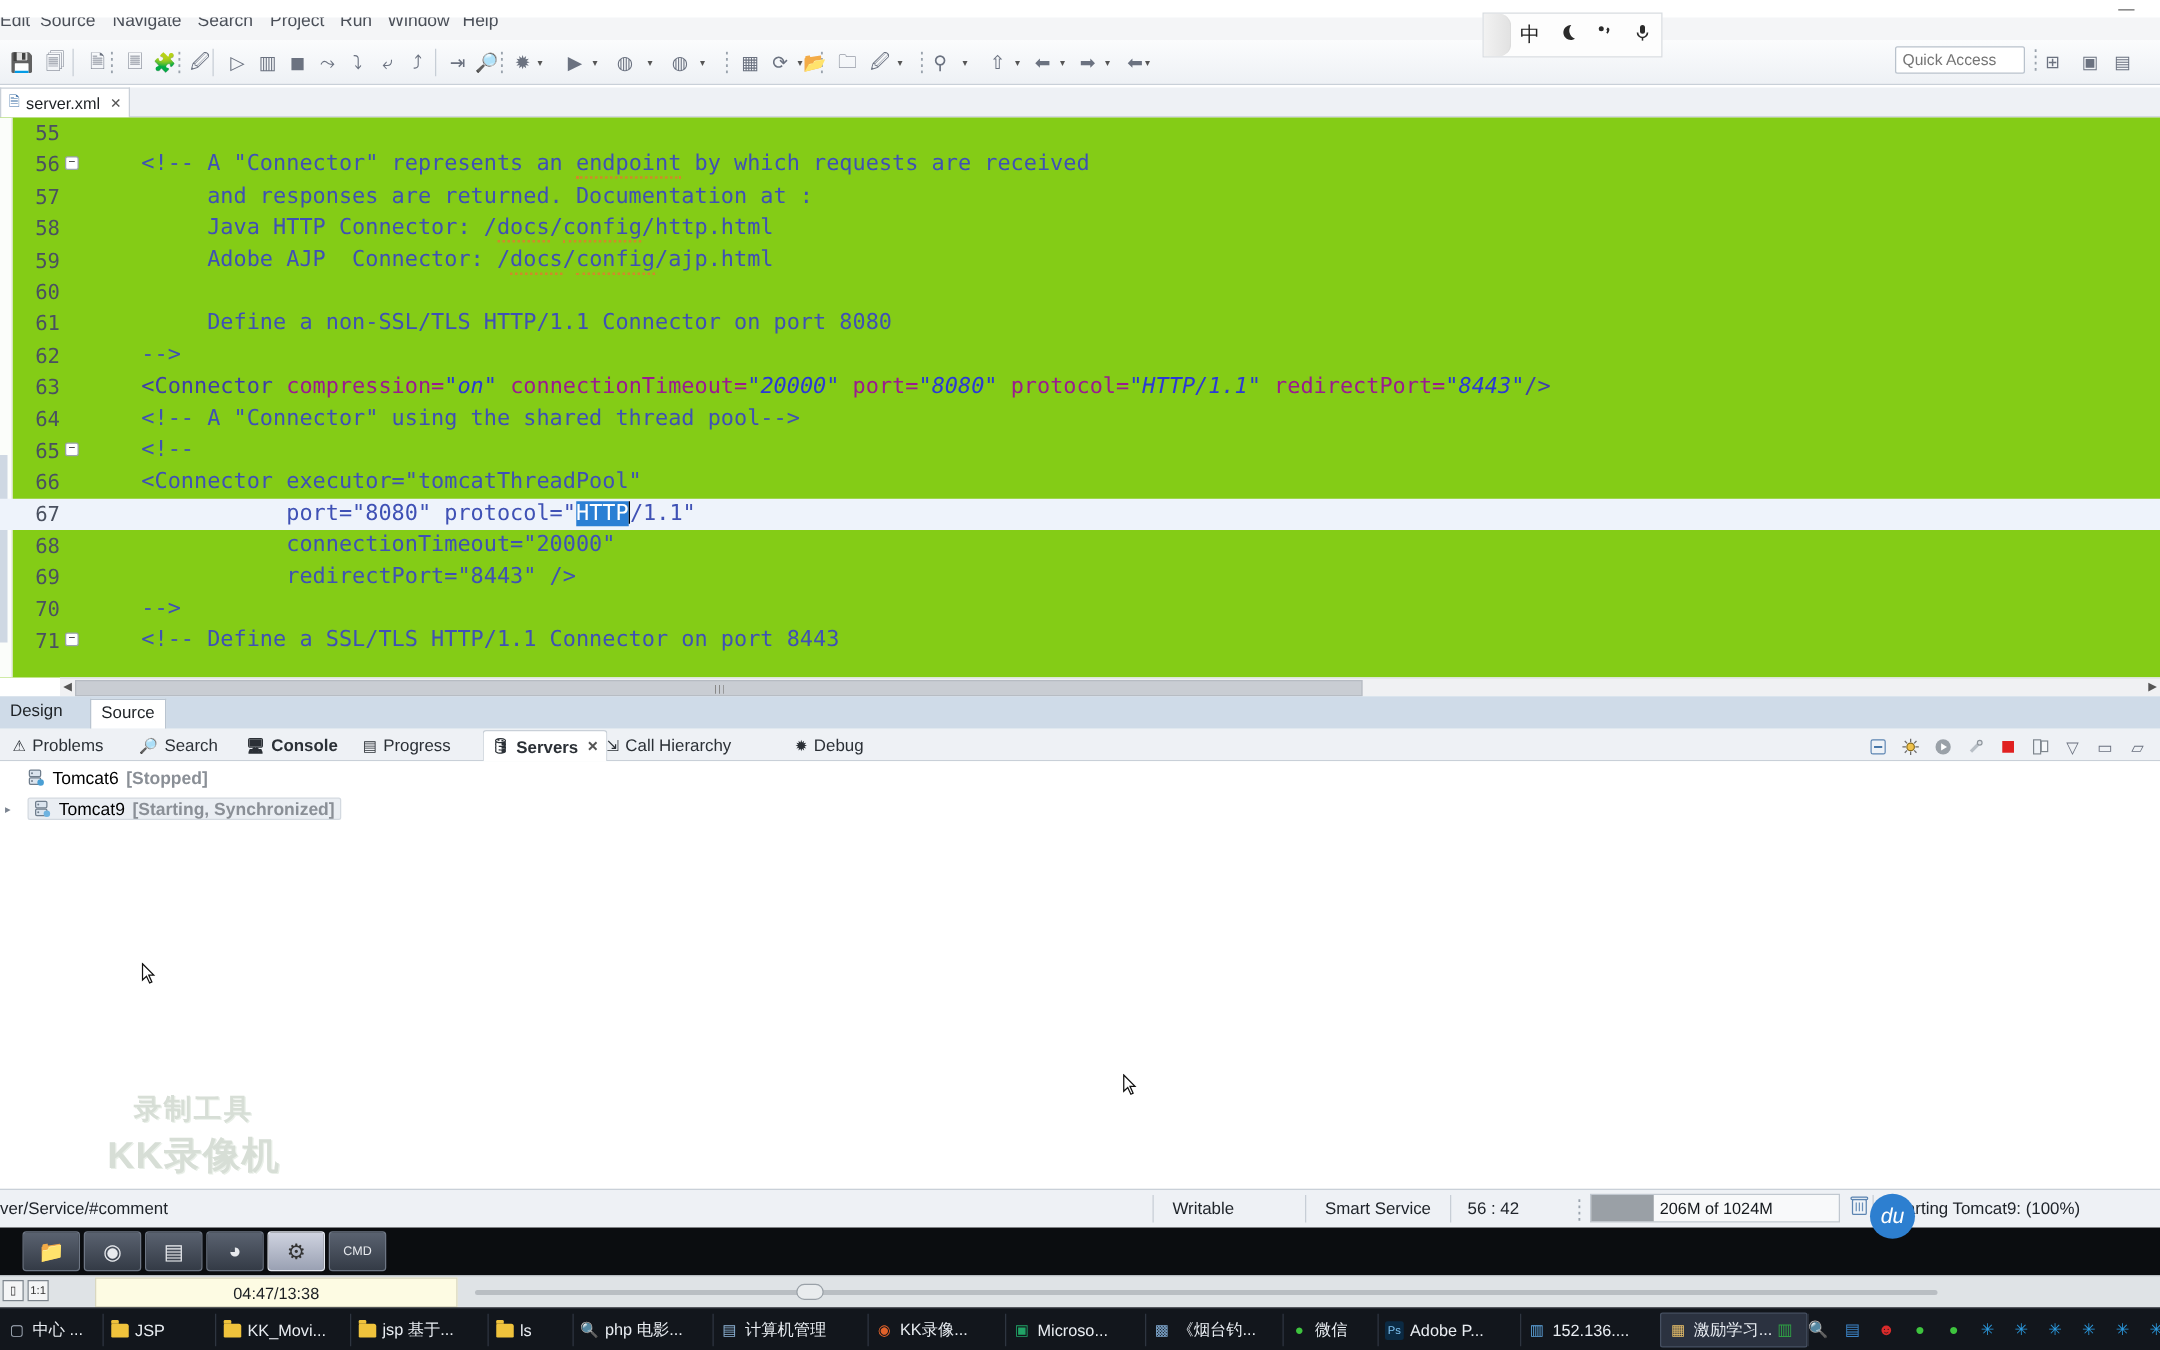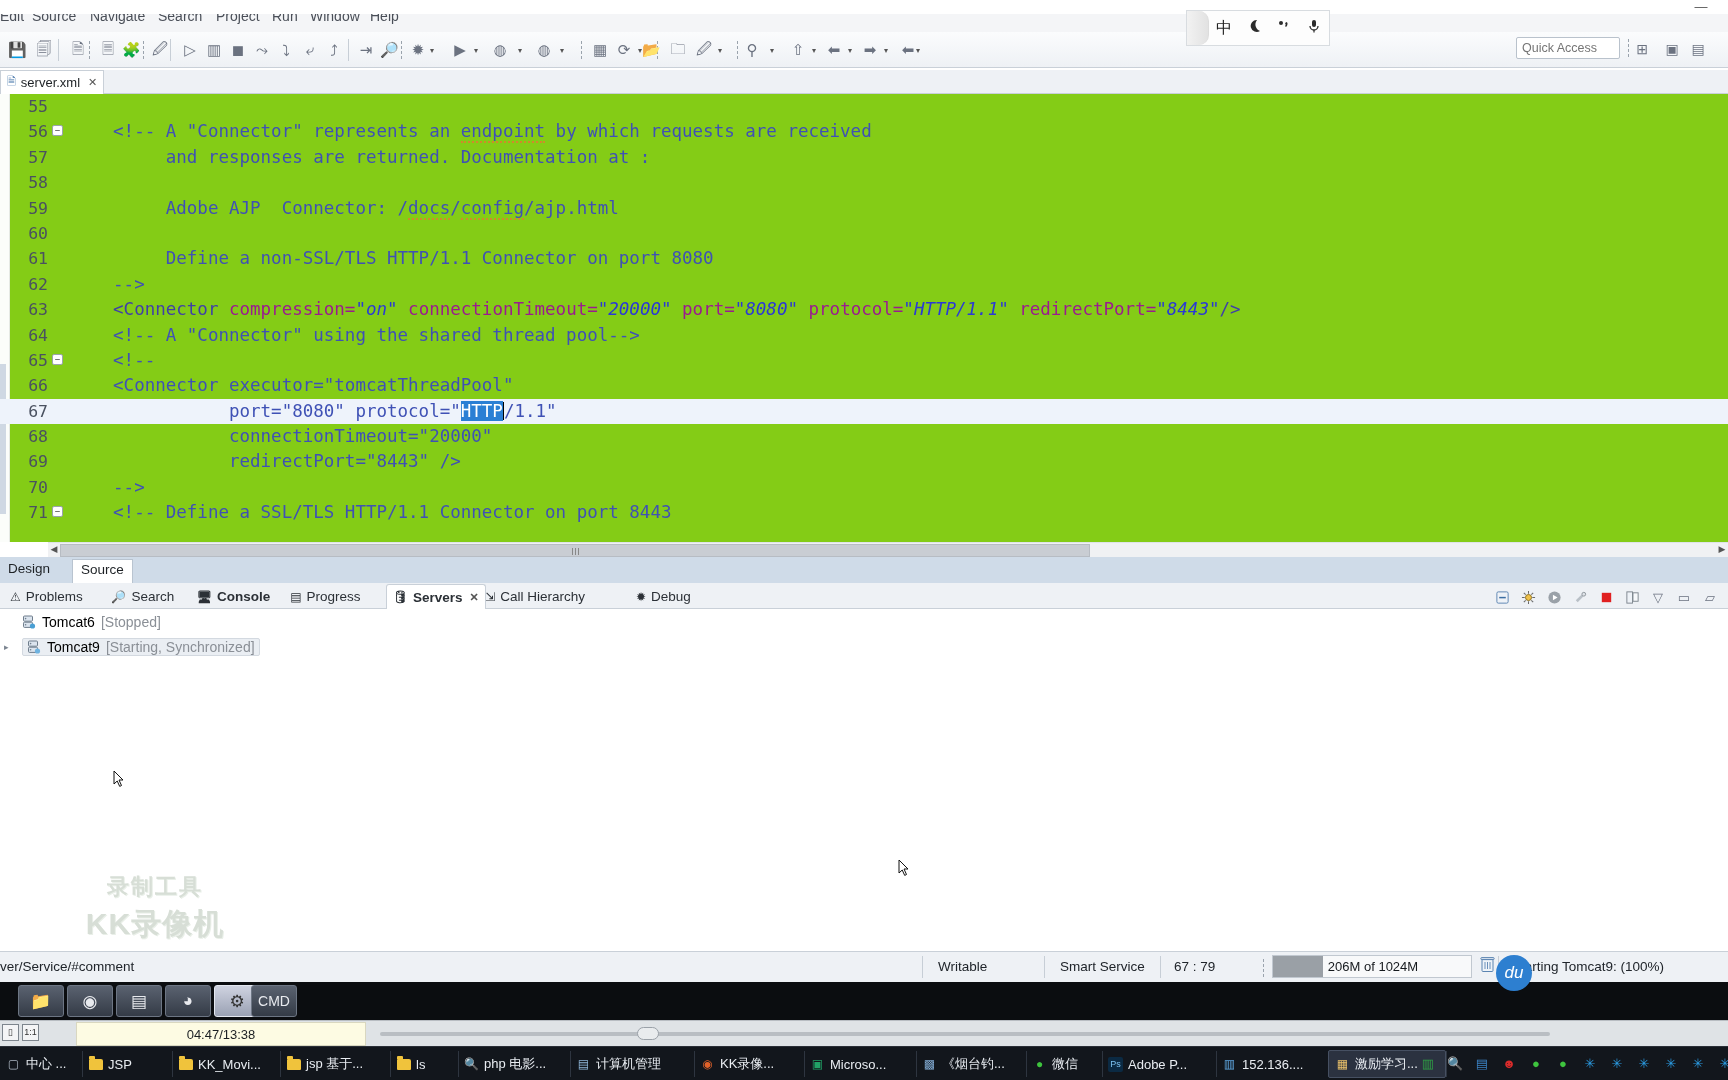--- a/index.html
+++ b/index.html
@@ -198,21 +198,21 @@
     position:absolute; left:0; top:609px; width:1728px; height:342px;
     background:#ffffff;
   }
   .srow {
     position:absolute; left:0; height:22px; display:flex; align-items:center;
     gap:6px; font-size:14px; padding-left:4px;
   }
   .srow .twisty { width:12px; font-size:9px; color:#7b8490; }
   .srow .sico { width:14px; height:15px; display:inline-block; }
   .srow .sname { color:#000000; }
-  .srow .sstate { color:#8a8f96; }
+  .srow .sstate { color:#8a8f96;font-weight:bold; }
   .srow.selected .sel {
     background:#eaeef3; border:1px solid #d3d9e0; padding:0 4px; border-radius:2px;
   }
 
   
   .watermark {
     position:absolute; left:70px; top:872px; width:170px; height:78px;
     text-align:center; color:#d7ded6; user-select:none;
   }
   .watermark .l1 { font-size:22px; font-weight:bold; letter-spacing:2px;
@@ -416,21 +416,21 @@
     </div>
   </div>
 
   <div class="editor">
     <div class="gutter-left"></div>
     <div class="sel-mark"></div>
     <div class="code" id="codelines">
         <div class="cline"><span class="lno">55</span><span class="ctext"></span></div>
         <div class="cline"><span class="lno">56</span><span class="fold">−</span><span class="ctext"><span class="c-com">  &lt;!-- A "Connector" represents an </span><span class="c-com spell">endpoint</span><span class="c-com"> by which requests are received</span></span></div>
         <div class="cline"><span class="lno">57</span><span class="ctext"><span class="c-com">       and responses are returned. Documentation at :</span></span></div>
-        <div class="cline"><span class="lno">58</span></div>
+        <div class="cline"><span class="lno">58</span><span class="ctext"><span class="c-com">       Java HTTP Connector: /</span><span class="c-com spell">docs</span><span class="c-com">/</span><span class="c-com spell">config</span><span class="c-com">/http.html</span></span></div>
         <div class="cline"><span class="lno">59</span><span class="ctext"><span class="c-com">       Adobe AJP  Connector: /</span><span class="c-com spell">docs</span><span class="c-com">/</span><span class="c-com spell">config</span><span class="c-com">/ajp.html</span></span></div>
         <div class="cline"><span class="lno">60</span></div>
         <div class="cline"><span class="lno">61</span><span class="ctext"><span class="c-com">       Define a non-SSL/TLS HTTP/1.1 Connector on port 8080</span></span></div>
         <div class="cline"><span class="lno">62</span><span class="ctext"><span class="c-com">  --&gt;</span></span></div>
         <div class="cline"><span class="lno">63</span><span class="ctext"><span class="c-tag">  &lt;Connector </span><span class="c-att">compression=</span><span class="c-val">"on"</span><span class="c-plain"> </span><span class="c-att">connectionTimeout=</span><span class="c-val">"20000"</span><span class="c-plain"> </span><span class="c-att">port=</span><span class="c-val">"8080"</span><span class="c-plain"> </span><span class="c-att">protocol=</span><span class="c-val">"HTTP/1.1"</span><span class="c-plain"> </span><span class="c-att">redirectPort=</span><span class="c-val">"8443"</span><span class="c-tag">/&gt;</span></span></div>
         <div class="cline"><span class="lno">64</span><span class="ctext"><span class="c-com">  &lt;!-- A "Connector" using the shared thread pool--&gt;</span></span></div>
         <div class="cline"><span class="lno">65</span><span class="fold">−</span><span class="ctext"><span class="c-com">  &lt;!--</span></span></div>
         <div class="cline"><span class="lno">66</span><span class="ctext"><span class="c-com">  &lt;Connector executor="tomcatThreadPool"</span></span></div>
         <div class="cline hl"><span class="lno">67</span><span class="ctext"><span class="c-com">             port="8080" protocol="</span><span class="selw">HTTP</span><span class="caret"></span><span class="c-com">/1.1"</span></span></div>
         <div class="cline"><span class="lno">68</span><span class="ctext"><span class="c-com">             connectionTimeout="20000"</span></span></div>
@@ -570,21 +570,21 @@
       </svg>
   </div>
 
   <div class="statusbar">
     <div class="sb-item" style="left:0;">ver/Service/#comment</div>
     <div class="sb-sep" style="left:922px;"></div>
     <div class="sb-item" style="left:938px;">Writable</div>
     <div class="sb-sep" style="left:1044px;"></div>
     <div class="sb-item" style="left:1060px;">Smart Service</div>
     <div class="sb-sep" style="left:1160px;"></div>
-    <div class="sb-item" style="left:1174px;">67 : 79</div>
+    <div class="sb-item" style="left:1174px;">56 : 42</div>
     <div class="sb-dots" style="left:1262px;"></div>
     <div class="sb-sep" style="left:1498px;"></div>
     <div class="sb-item" style="left:1512px;">Starting Tomcat9: (100%)</div>
   </div>
   <div class="heapbar">
     <div class="fill" id="heapfill" style="width: 50px;"></div>
     <div class="lbl">206M of 1024M</div>
   </div>
   <div class="trashicon">
     <svg width="15" height="17" viewBox="0 0 15 17">
@@ -593,21 +593,21 @@
         <path d="M5 6v7M7.5 6v7M10 6v7" stroke="#6b90ba"></path>
       </svg>
   </div>
 
   <div class="launchbar" id="launchbar">
       <div class="lbtn" style="left: 18px; font-size: 17px; color: rgb(232, 234, 238);">📁</div>
       <div class="lbtn" style="left: 67px; font-size: 17px; color: rgb(232, 234, 238);">◉</div>
       <div class="lbtn" style="left: 116px; font-size: 17px; color: rgb(232, 234, 238);">▤</div>
       <div class="lbtn" style="left: 165px; font-size: 17px; color: rgb(232, 234, 238);">◕</div>
       <div class="lbtn active" style="left: 214px; font-size: 17px; color: rgb(51, 51, 51);">⚙</div>
-      <div class="lbtn" style="left: 251px; font-size: 14px; color: rgb(232, 234, 238);">CMD</div>
+      <div class="lbtn" style="left: 263px; font-size: 10px; color: rgb(232, 234, 238);">CMD</div>
     </div>
 
   <div class="taskband">
     <div class="tb-left">
       <div class="tb-sq">▯</div>
       <div class="tb-sq">1:1</div>
     </div>
     <div class="timechip">04:47/13:38</div>
     <div class="seekwrap">
       <div class="seek-track"></div>

